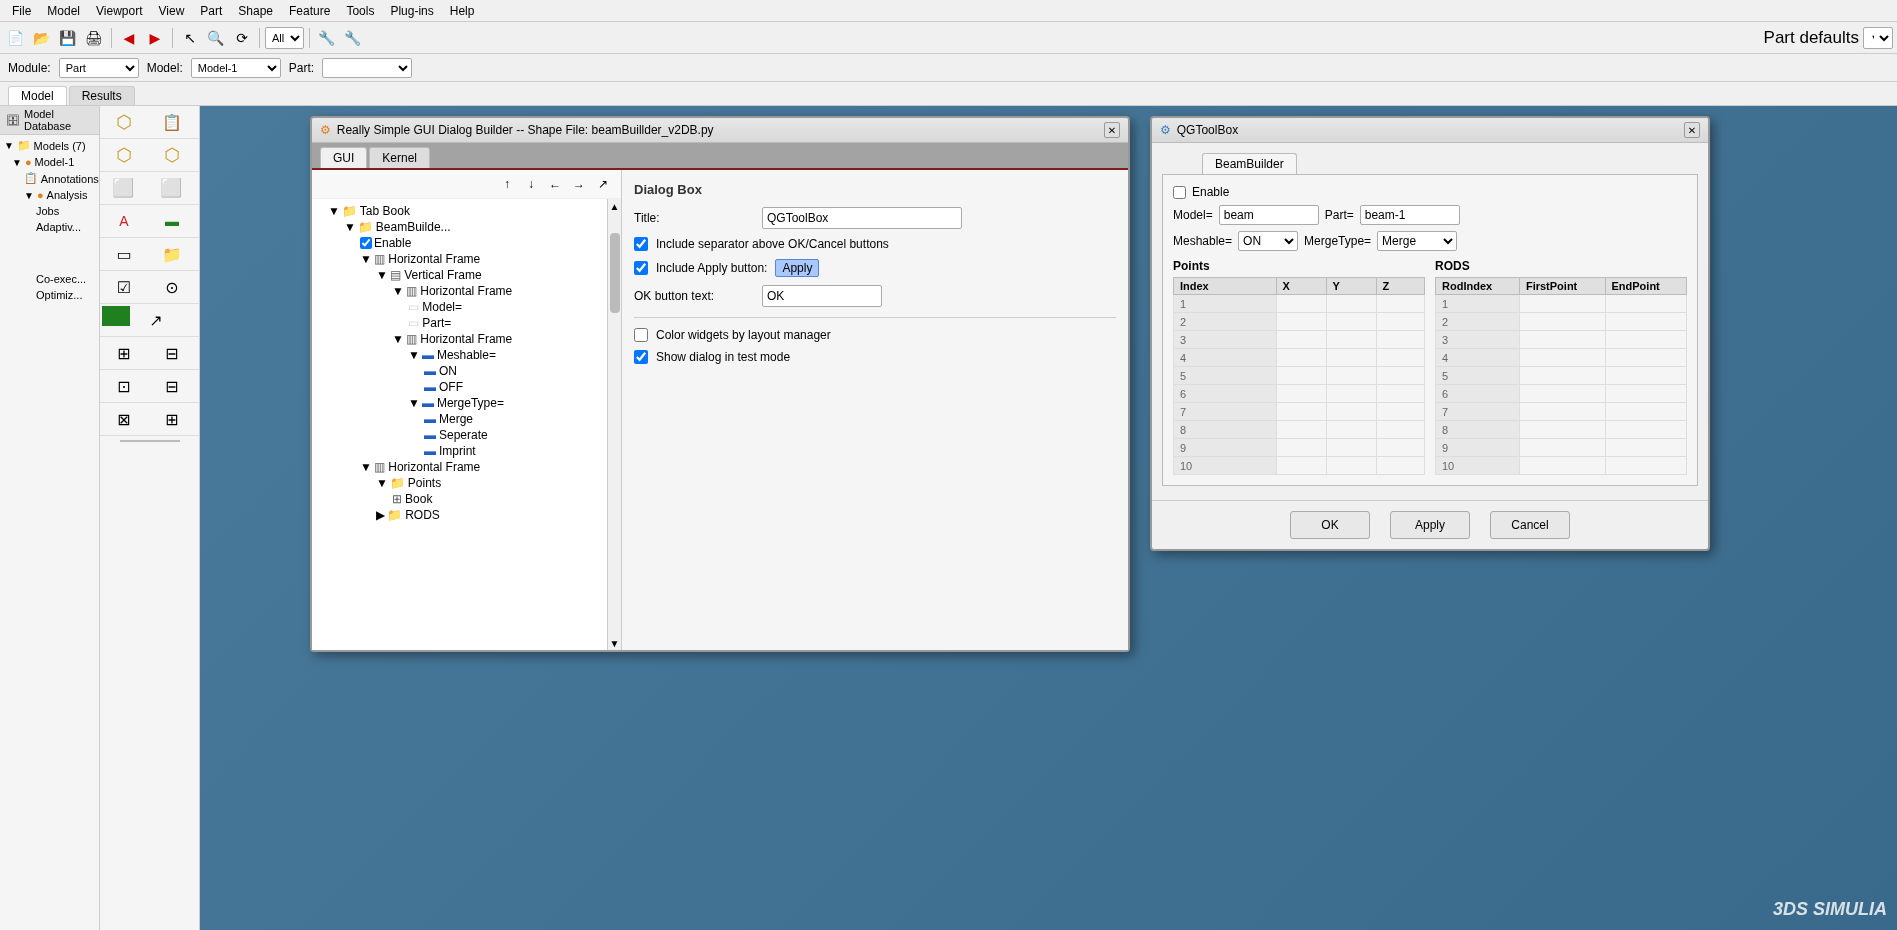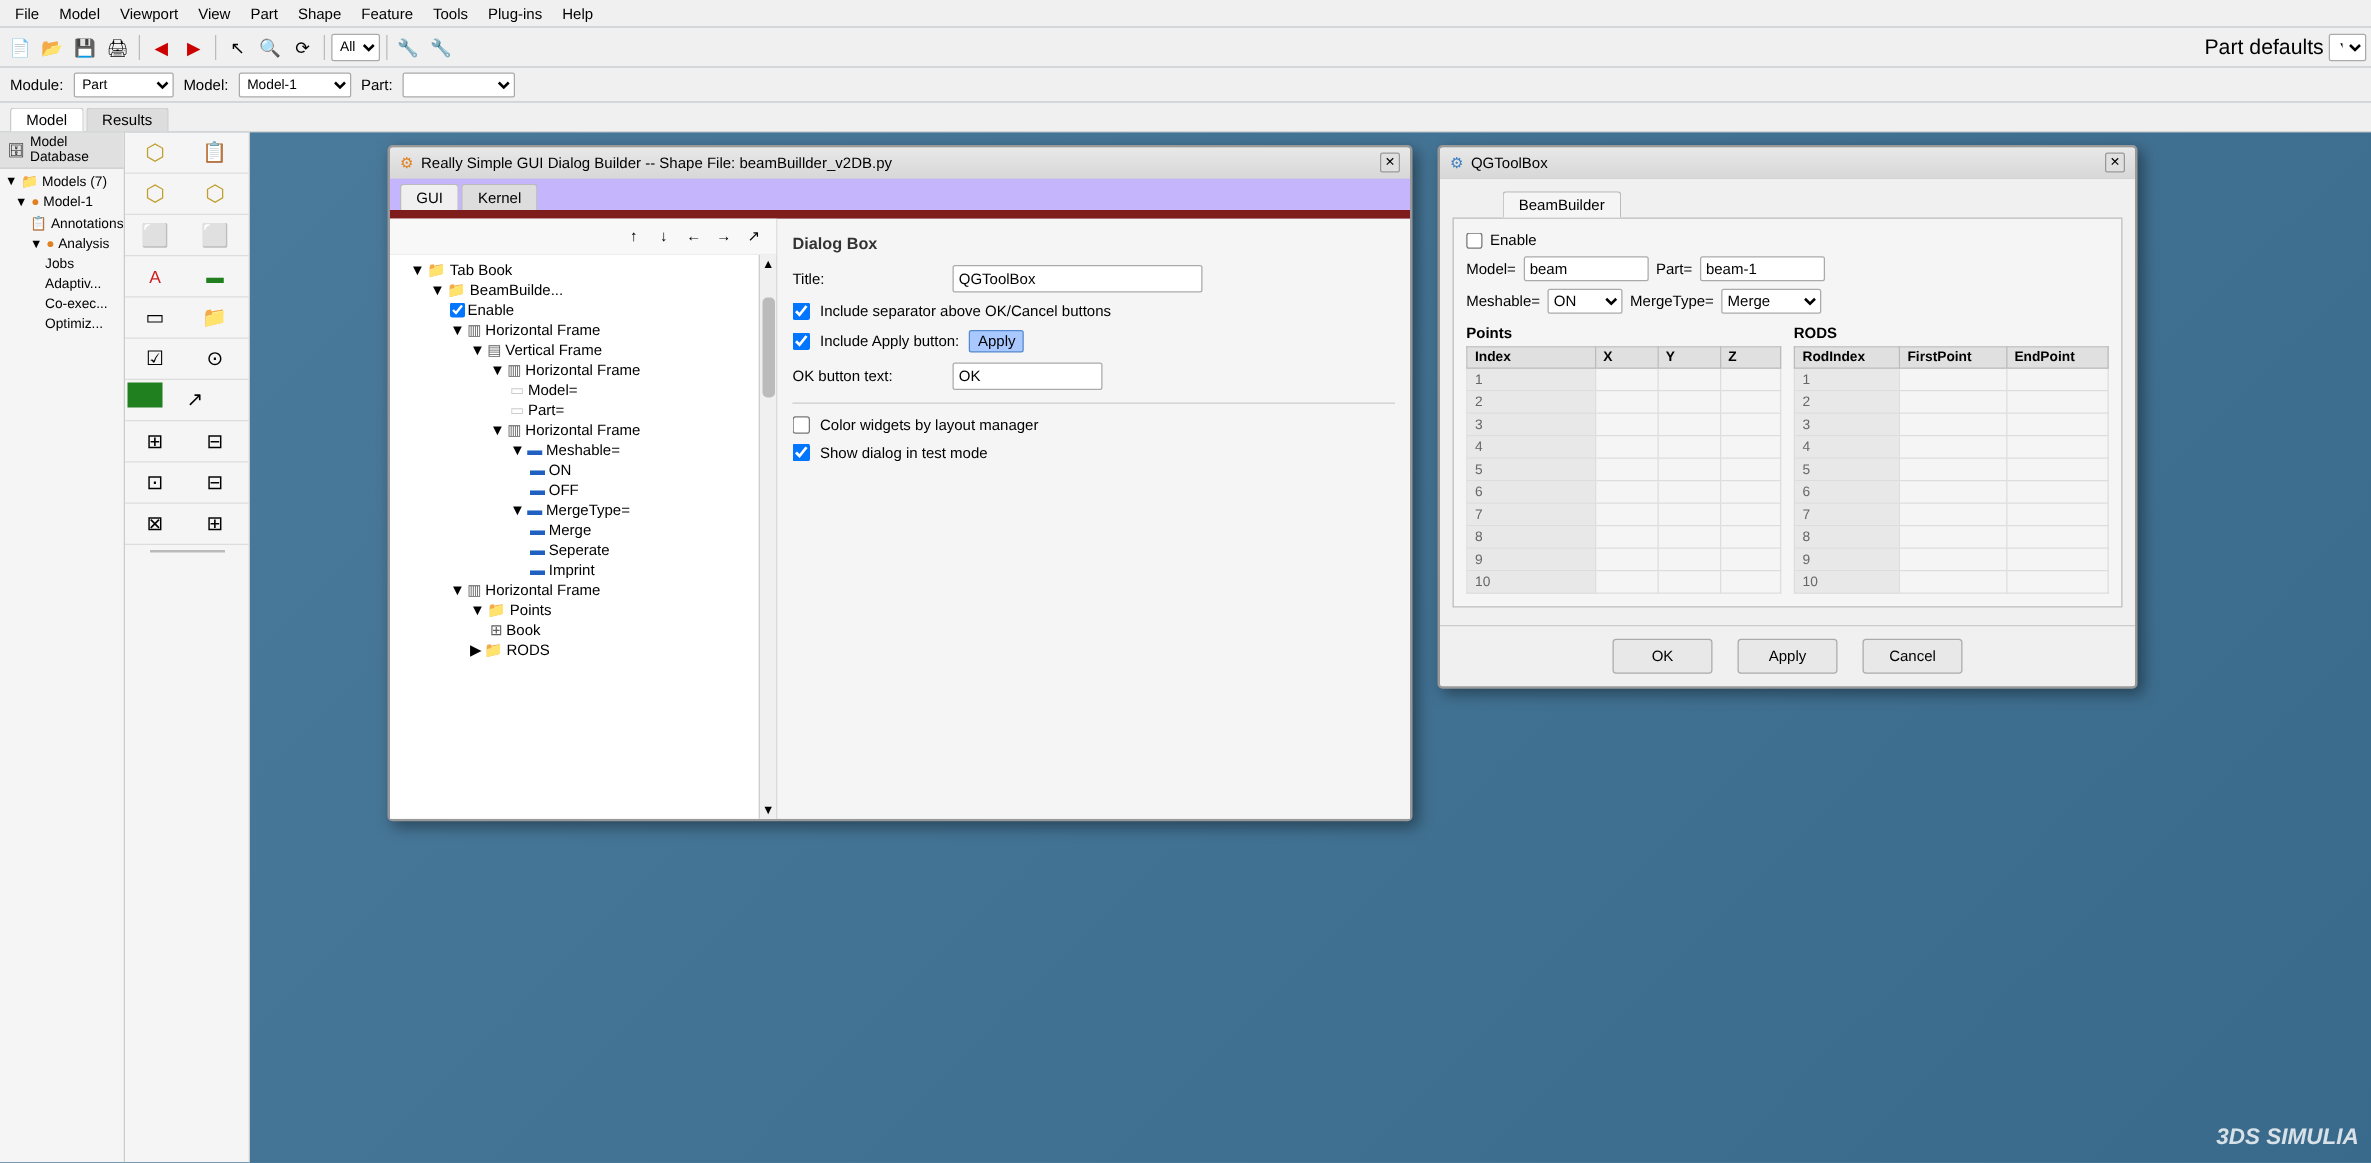--- a/index.html
+++ b/index.html
@@ -171,24 +171,24 @@
       border: 1px solid #999;
       border-radius: 2px;
       display: flex;
       align-items: center;
       justify-content: center;
       cursor: pointer;
       font-size: 10px;
     }
     .dialog-tabs {
       display: flex;
-      background: #c4b5fd;
+      background: #a3a3a3;
       padding: 4px 8px 0;
       gap: 2px;
-      border-bottom: 7px solid #7f1d1d;
+      border-bottom: 2px solid #7f1d1d;
       align-items: center;
     }
     .dialog-tab {
       padding: 3px 12px;
       border: 1px solid #bbb;
       border-bottom: none;
       background: #ddd;
       cursor: pointer;
       font-size: 12px;
       border-radius: 3px 3px 0 0;
@@ -552,21 +552,21 @@
         <span class="expand-arrow">▼</span>
         <span style="color:#e08020;">●</span>
         <span>Analysis</span>
       </div>
       <div class="model-tree-item" style="padding-left:36px;">
         <span>Jobs</span>
       </div>
       <div class="model-tree-item" style="padding-left:36px;">
         <span>Adaptiv...</span>
       </div>
-      <div class="model-tree-item" style="padding-left:36px;">
+      <div class="model-tree-item" style="padding-left:36px;margin-top:36px;">
         <span>Co-exec...</span>
       </div>
       <div class="model-tree-item" style="padding-left:36px;">
         <span>Optimiz...</span>
       </div>
     </div>
   </div>
 
   <div class="sidebar" style="width:100px; min-width:100px;">
     <div class="sidebar-icon-row">

